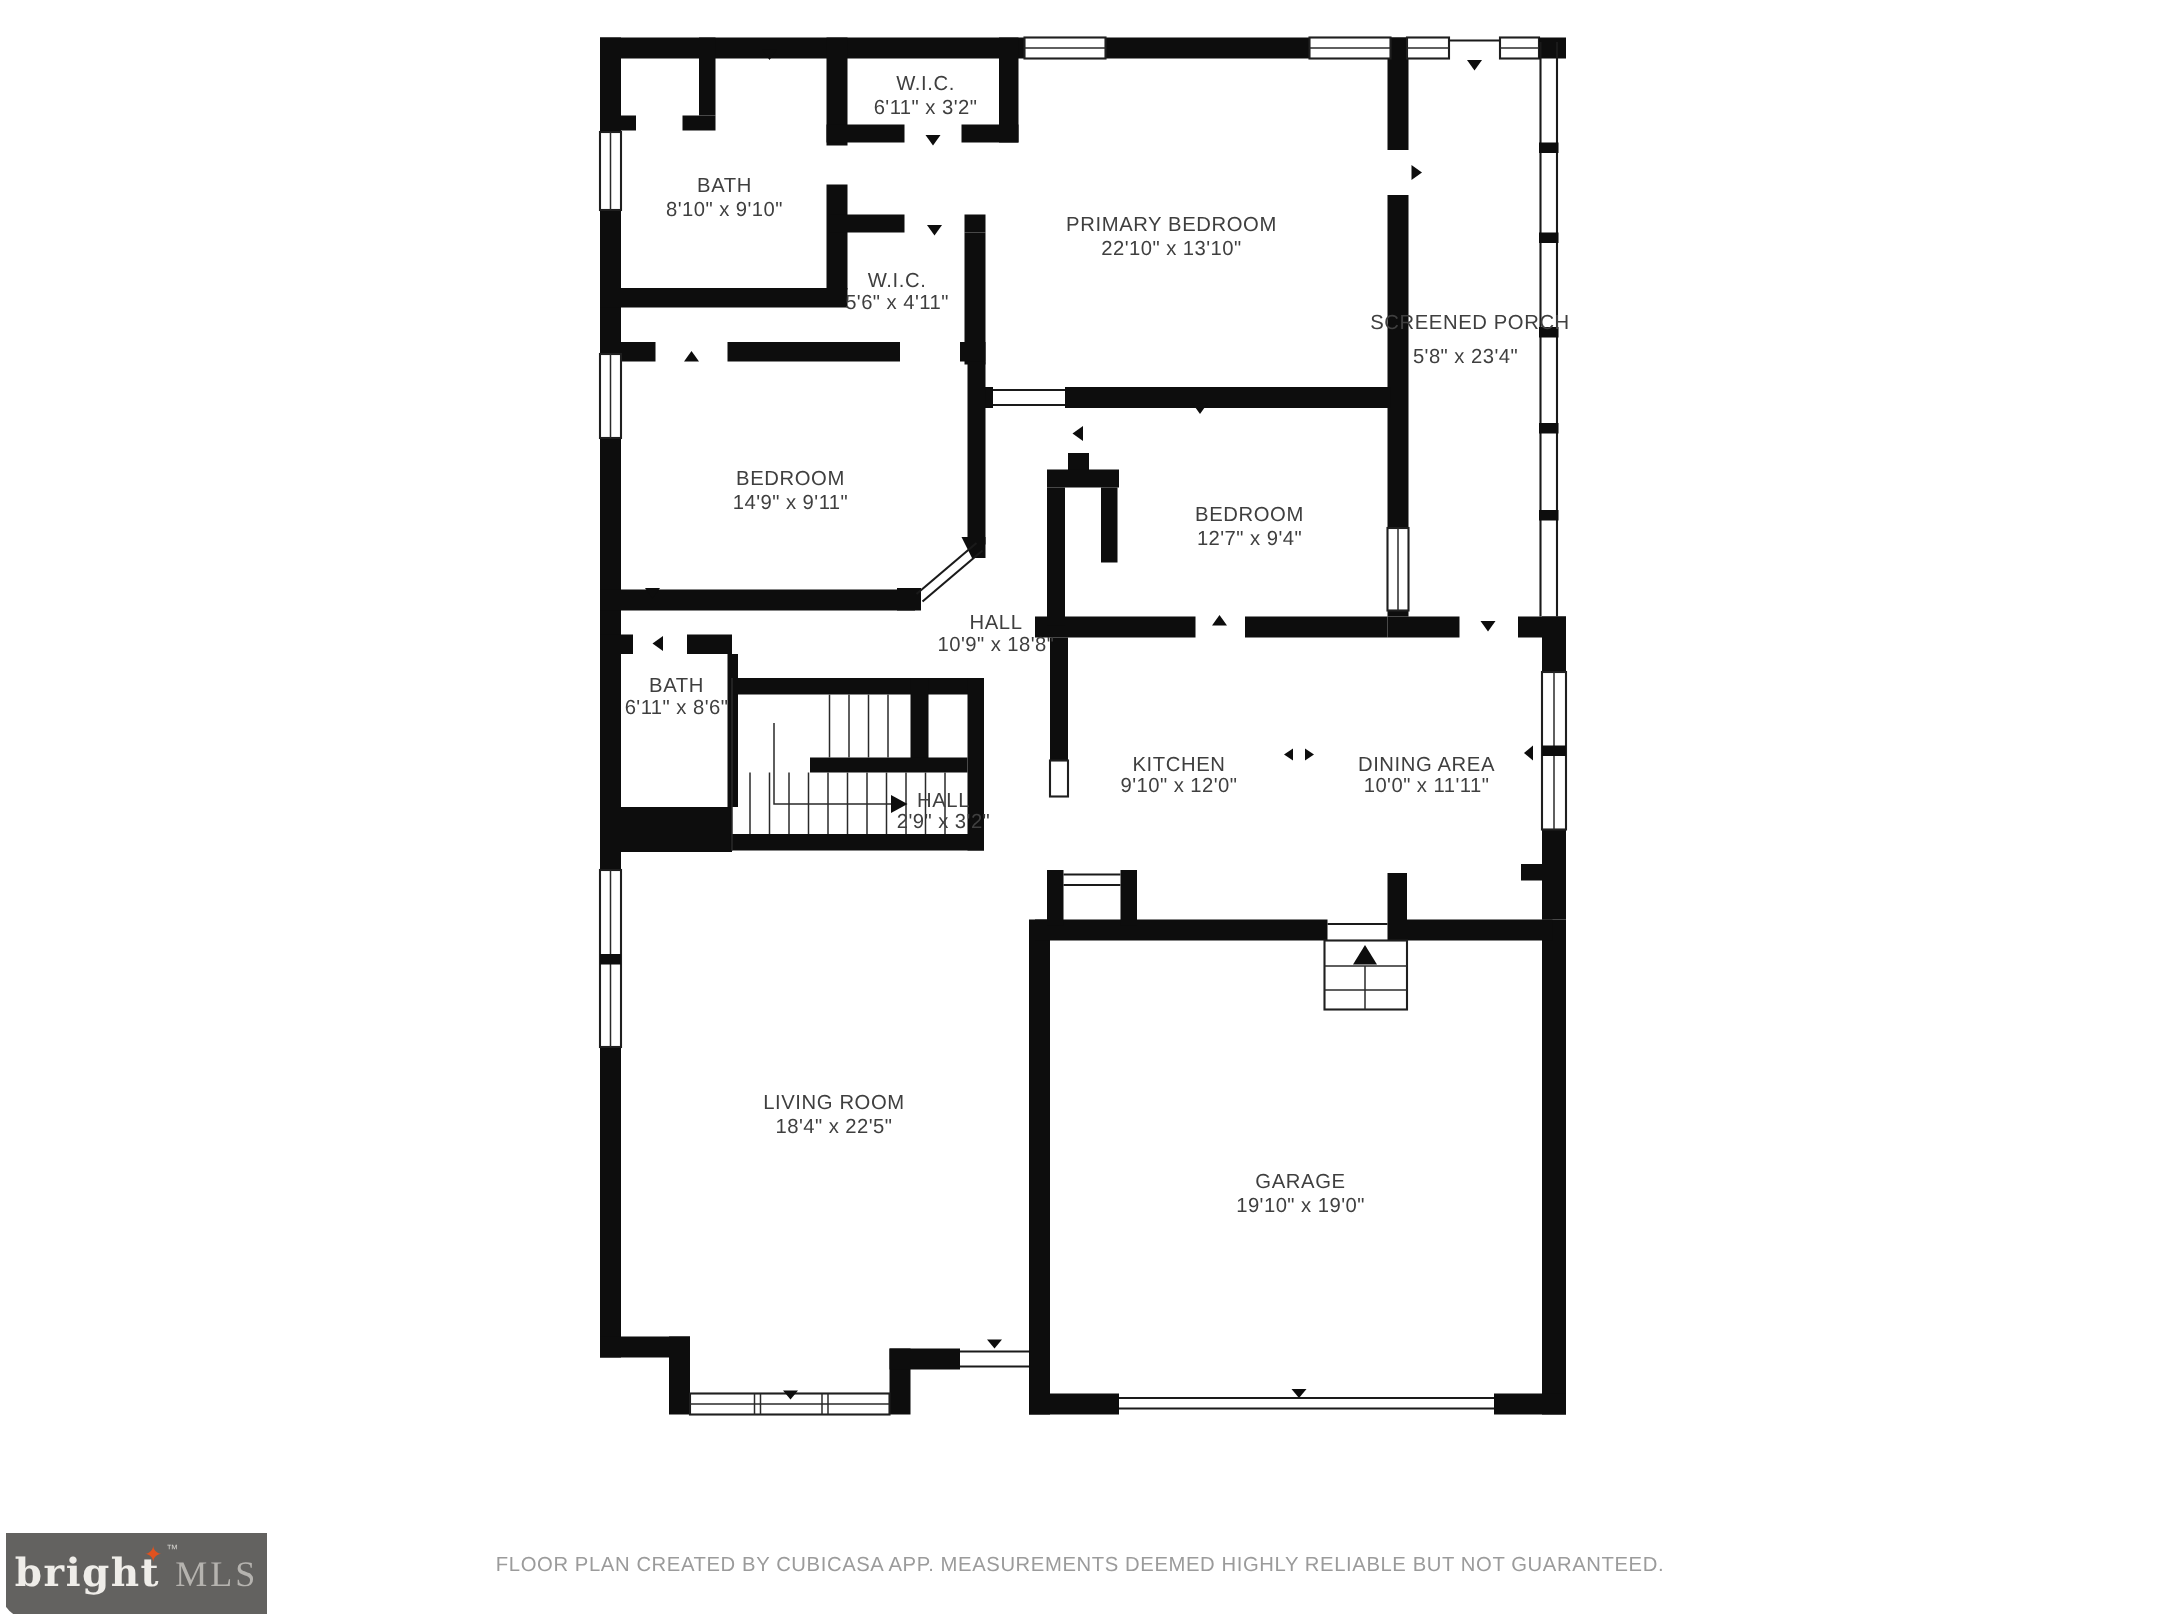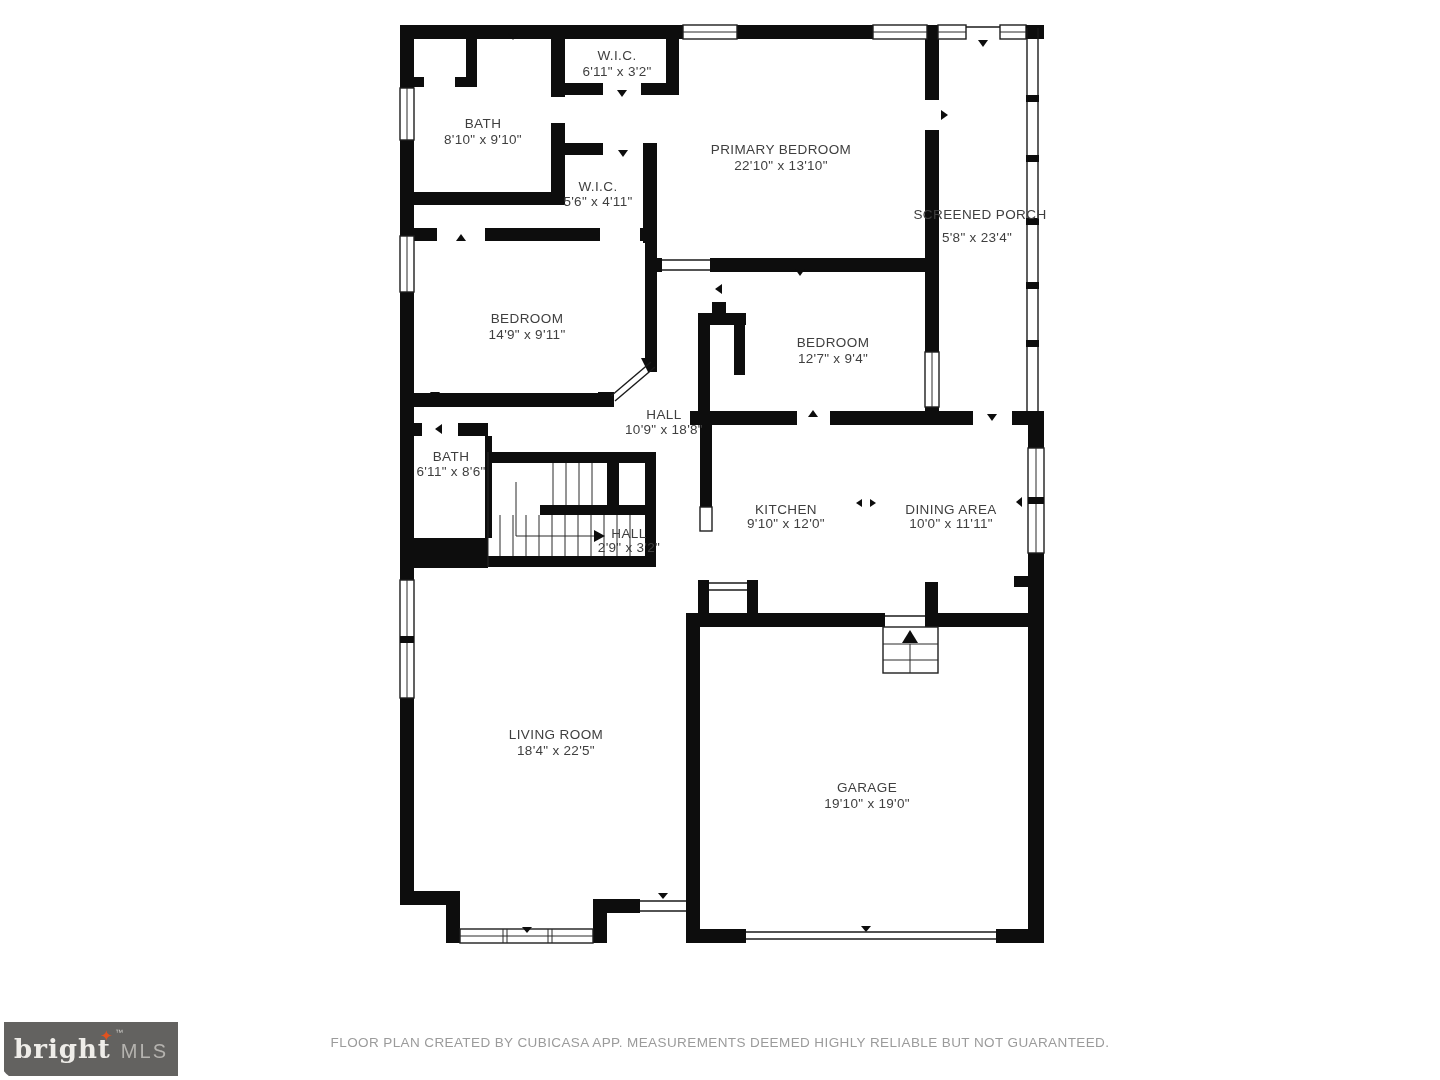--- a/index.html
+++ b/index.html
@@ -17,22 +17,22 @@
   .arrow{fill:#0d0d0d;}
   .footer{position:absolute;left:0;top:1035px;width:100%;text-align:center;
           color:#9b9b9b;font-size:13.5px;letter-spacing:.4px;}
   .logo{position:absolute;left:4px;top:1022px;width:174px;height:54px;background:#636260;
         display:flex;align-items:center;justify-content:center;}
   .logo-inner{position:relative;white-space:nowrap;}
   .logo-brand{font-family:"DejaVu Serif",serif;font-weight:bold;font-size:26px;
               color:#efede9;letter-spacing:1px;}
   .logo-star{position:absolute;top:-7px;left:86px;color:#e0521f;font-size:15px;}
   .logo-tm{position:absolute;top:-6px;left:101px;color:#cfcdc9;font-size:8px;}
-  .logo-mls{font-size:20px;color:#b5b3af;letter-spacing:2px;margin-left:10px;
-            font-family:Liberation Sans, sans-serif;}
+  .logo-mls{font-size:24px;color:#b5b3af;letter-spacing:2px;margin-left:10px;
+            font-family:Liberation Serif, serif;}
 </style>
 </head>
 <body>
 
 <div class="page">
 
 <svg class="plan-svg" width="1440" height="1080" viewBox="0 0 1440 1080">
 
   <g>
 

